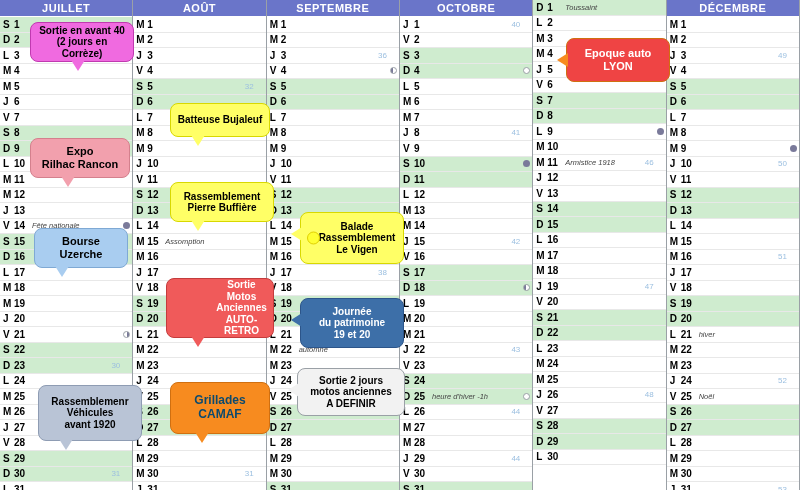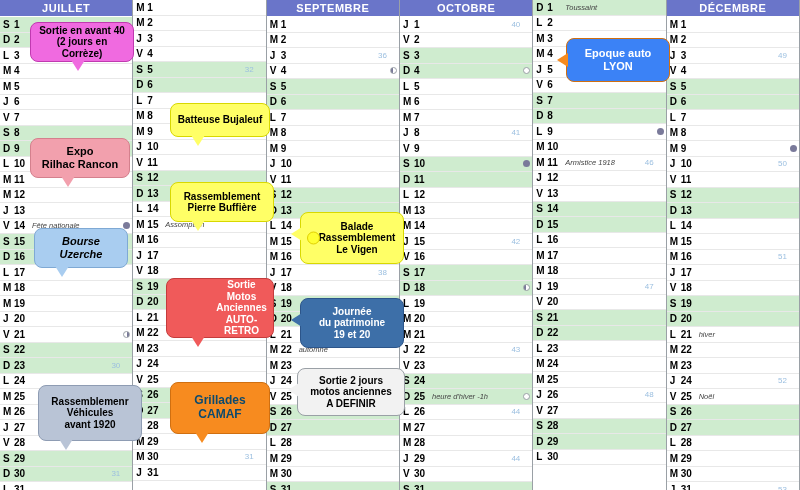--- a/index.html
+++ b/index.html
@@ -89,21 +89,21 @@
     position:absolute;
     width:0;height:0;
   }
   .c-magenta { background:#f06ae0; border:1px solid #c03ab0; color:#000; font-size:10px; }
   .c-pink    { background:#f2a0ad; border:1px solid #d4808d; color:#000; font-size:11px; }
   .c-blue    { background:#a9cdf0; border:1px solid #7fa9d4; color:#000; font-size:11px; }
   .c-yellow  { background:#ffff66; border:1px solid #d8d800; color:#000; font-size:10px; }
   .c-yellow2 { background:#ffff66; border:1px solid #d8d800; color:#000; font-size:10px; }
   .c-red     { background:#f05a5a; border:1px solid #c43c3c; color:#ffffff; font-size:10px; }
   .c-orange  { background:#f78b1f; border:1px solid #d06f10; color:#0c4a6e; font-size:12px; }
-  .c-orange2 { background:#3b82f6; border:1px solid #d06f10; color:#ffffff; font-size:11px; }
+  .c-orange2 { background:#ef4444; border:1px solid #d06f10; color:#ffffff; font-size:11px; }
   .c-cyan    { background:#29b6e8; border:1px solid #1b90ba; color:#ffffff; font-size:11px; }
   .c-navy    { background:#3d6fa8; border:1px solid #2c558a; color:#ffffff; font-size:10px; }
   .c-grayb   { background:#b9c4d6; border:1px solid #8e9cb3; color:#000; font-size:10px; }
   .c-white   { background:#f2f2f2; border:1px solid #9aa0a6; color:#000; font-size:10px; }
   .c-yellowsun { background:#ffff66; border:1px solid #d8d800; color:#000; font-size:10px; }
   .sun-dot {
     position:absolute;
     left:6px; top:50%;
     transform:translateY(-50%);
     width:13px;height:13px;border-radius:50%;
@@ -242,20 +242,21 @@
           <span class="dnum">30</span>
           <span class="wknum">31</span>
         </div>
         <div class="day">
           <span class="dow">L</span>
           <span class="dnum">31</span>
         </div>
       </div>
     </div>
     <div class="month">
+      <div class="mhead">AOÛT</div>
       <div class="days">
         <div class="day">
           <span class="dow">M</span>
           <span class="dnum">1</span>
         </div>
         <div class="day">
           <span class="dow">M</span>
           <span class="dnum">2</span>
         </div>
         <div class="day">
@@ -923,21 +924,21 @@
       <span style="white-space: pre-line;">Sortie en avant 40
 (2 jours en Corrèze)</span>
       <span class="tail" style="bottom: -10px; left: 40px; border-left: 7px solid transparent; border-right: 7px solid transparent; border-top: 11px solid rgb(240, 106, 224);"></span>
     </div>
     <div class="callout c-pink" style="left: 30px; top: 138px; width: 100px; height: 40px;">
       <span style="white-space: pre-line;">Expo
 Rilhac Rancon</span>
       <span class="tail" style="bottom: -10px; left: 30px; border-left: 7px solid transparent; border-right: 7px solid transparent; border-top: 11px solid rgb(242, 160, 173);"></span>
     </div>
     <div class="callout c-blue" style="left: 34px; top: 228px; width: 94px; height: 40px;">
-      <span style="white-space: pre-line; font-style: italic;">Bourse
+      <span style="white-space: pre-line;">Bourse
 Uzerche</span>
       <span class="tail" style="bottom: -10px; left: 20px; border-left: 7px solid transparent; border-right: 7px solid transparent; border-top: 11px solid rgb(169, 205, 240);"></span>
     </div>
     <div class="callout c-grayb" style="left: 38px; top: 385px; width: 104px; height: 56px;">
       <span style="white-space: pre-line;">Rassemblemenr
 Véhicules
 avant 1920</span>
       <span class="tail" style="bottom: -10px; left: 20px; border-left: 7px solid transparent; border-right: 7px solid transparent; border-top: 11px solid rgb(185, 196, 214);"></span>
     </div>
     <div class="callout c-yellow" style="left: 170px; top: 103px; width: 100px; height: 34px;">

